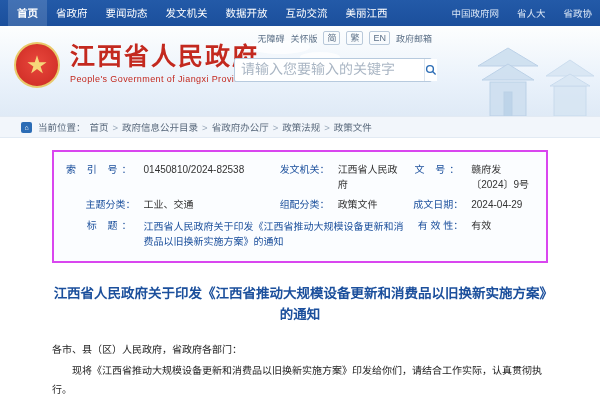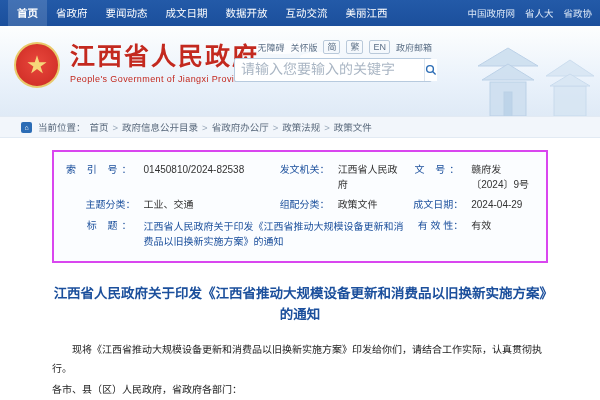--- a/index.html
+++ b/index.html
@@ -21,21 +21,21 @@
     padding: 0 8px;
     color: #ffffff;
     font-size: 10.5px;
   }
   .topnav .menu { display: flex; align-items: center; gap: 0; flex: 1; }
   .topnav .menu a {
     color: #fff; text-decoration: none;
     padding: 0 9px; line-height: 26px; white-space: nowrap;
   }
   .topnav .menu a.active { background: rgba(255,255,255,.15); font-weight: bold; }
-  .topnav .right { display: flex; align-items: center; gap: 10px; font-size: 9.5px; }
+  .topnav .right { display: flex; align-items: center; gap: 18px; font-size: 9.5px; }
   .topnav .right a { color: #dce8f7; text-decoration: none; white-space: nowrap; }
 
   
   .banner {
     position: relative;
     height: 90px;
     background: #eef4fb;
     background:
       linear-gradient(180deg,#f5f9fd 0%, #e6eff9 55%, #dbe9f7 100%);
     overflow: hidden;
@@ -70,21 +70,21 @@
     font-family: "Liberation Serif", serif;
     font-size: 25px; font-weight: bold; color: #c3291f;
     letter-spacing: 2px; line-height: 1.05;
     text-shadow: 0 1px 0 rgba(255,255,255,.6);
   }
   .title-en {
     font-size: 9px; color: #c3291f; letter-spacing: .4px; margin-top: 4px;
   }
 
   .banner-links {
-    position: absolute; right: 168px; top: 14px;
+    position: absolute; right: 168px; top: 5px;
     font-size: 9px; color: #5b6f86;
     display: flex; align-items: center; gap: 6px;
   }
   .banner-links a { color: #5b6f86; text-decoration: none; }
   .banner-links .box {
     border: 1px solid #b9c9da; padding: 0 3px; border-radius: 2px; line-height: 12px;
     display: inline-block;
   }
   .searchbox {
     position: absolute; right: 168px; top: 32px;
@@ -162,21 +162,21 @@
   .doc-p.indent { text-indent: 20px; }
 </style>
 </head>
 <body>
 
 <div class="topnav">
   <div class="menu">
     <a href="#" class="active">首页</a>
     <a href="#">省政府</a>
     <a href="#">要闻动态</a>
-    <a href="#">成文日期</a>
+    <a href="#">发文机关</a>
     <a href="#">数据开放</a>
     <a href="#">互动交流</a>
     <a href="#">美丽江西</a>
   </div>
   <div class="right">
     <a href="#">中国政府网</a>
     <a href="#">省人大</a>
     <a href="#">省政协</a>
   </div>
 </div>
@@ -270,16 +270,16 @@
         <td class="val doc-title" colspan="3">江西省人民政府关于印发《江西省推动大规模设备更新和消费品以旧换新实施方案》的通知</td>
         <td class="lbl wide">有 效 性：</td>
         <td class="val">有效</td>
       </tr>
     </tbody>
       </table>
   </div>
 
   <h1 class="doc-h1">江西省人民政府关于印发《江西省推动大规模设备更新和消费品以旧换新实施方案》的通知</h1>
 
+  <p class="doc-p">各市、县（区）人民政府，省政府各部门：</p>
   <p class="doc-p indent">现将《江西省推动大规模设备更新和消费品以旧换新实施方案》印发给你们，请结合工作实际，认真贯彻执行。</p>
-  <p class="doc-p">各市、县（区）人民政府，省政府各部门：</p>
 
 </div>
 
 </body></html>

